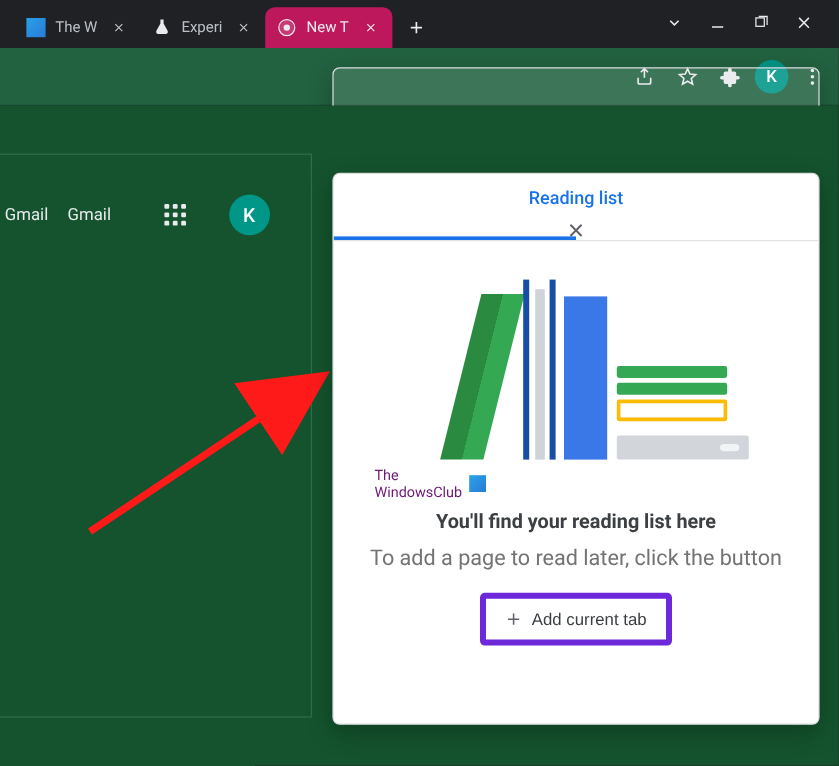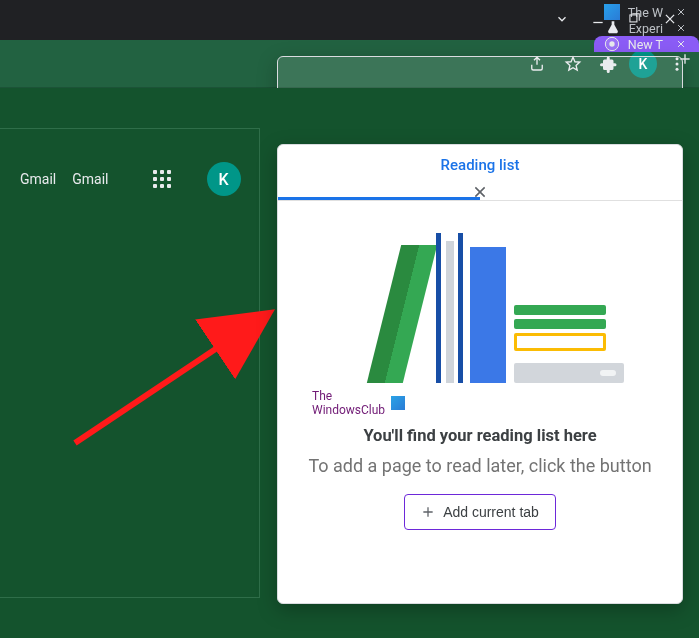--- a/index.html
+++ b/index.html
@@ -12,37 +12,36 @@
     position: relative;
   }
 
   
   .tabstrip {
     height: 40px;
     display: flex;
     align-items: flex-end;
     background: #202124;
     padding-top: 4px;
-    padding-left: 0;
-    flex-direction: column;
+    padding-left: 12px;
   }
   .tab {
     height: 34px;
     display: flex;
     align-items: center;
     gap: 8px;
     padding: 0 10px;
     color: #e8eaed;
     font-size: 12.5px;
     position: relative;
     border-radius: 8px 8px 0 0;
     max-width: 118px;
   }
   .tab.inactive { background: transparent; color:#bdc1c6; }
-  .tab.active   { background: #8b5cf6; color: #e8eaed; }
+  .tab.active   { background: #be185d; color: #e8eaed; }
   .tab .title { overflow: hidden; white-space: nowrap; text-overflow: ellipsis; flex:0 1 auto; }
   .tab .close {
     width: 16px; height:16px; border-radius:50%;
     display:flex; align-items:center; justify-content:center;
     color:inherit; margin-left:2px;
   }
   .tab .close svg { width:10px; height:10px; }
   .tab .favicon { width:16px; height:16px; flex:0 0 16px; }
   .tab .favicon.box-blue { background:linear-gradient(135deg,#28a0ea,#2a7bd6); }
   .tab .favicon.flask svg { width:16px; height:16px; }
@@ -105,21 +104,21 @@
     left:-250px;
     width:510px;
     height:470px;
     border:1px solid #2f6e49;
     background:#14532d;
   }
 
   
   .ntbar{
     position:absolute;
-    top:74px; left:16px;
+    top:74px; left:0;
     display:flex; align-items:center;
     color:#e8eaed; font-size:14px;
   }
   .ntbar .lnk{ padding:4px 4px; margin-right:8px; }
   .ntbar .apps{
     width:18px; height:18px;
     display:grid; grid-template-columns:repeat(3,4px); grid-template-rows:repeat(3,4px);
     gap:3px; margin: 0 18px 0 32px;
   }
   .ntbar .apps i{ width:4px; height:4px; background:#e8eaed; border-radius:1px; }
@@ -243,21 +242,21 @@
     margin-top:8px;
   }
   .sp-sub{
     font-size:18px; color:#737373;
     margin-top:10px;
     text-align:center;
     padding:0 22px;
   }
   .sp-add{
     margin-top:18px;
-    border:1px solid #6d28d9;
+    border:5px solid #6d28d9;
     border-radius:4px;
     background:#fff;
     color:#3c4043;
     font-size:14px; font-weight:500;
     padding:9px 16px;
     display:flex; align-items:center; gap:8px;
   }
   .sp-add svg{ width:14px; height:14px; }
 </style>
 </head>

